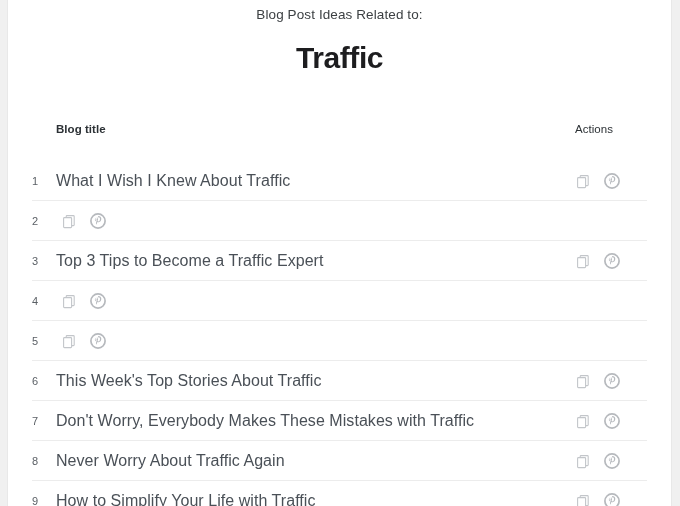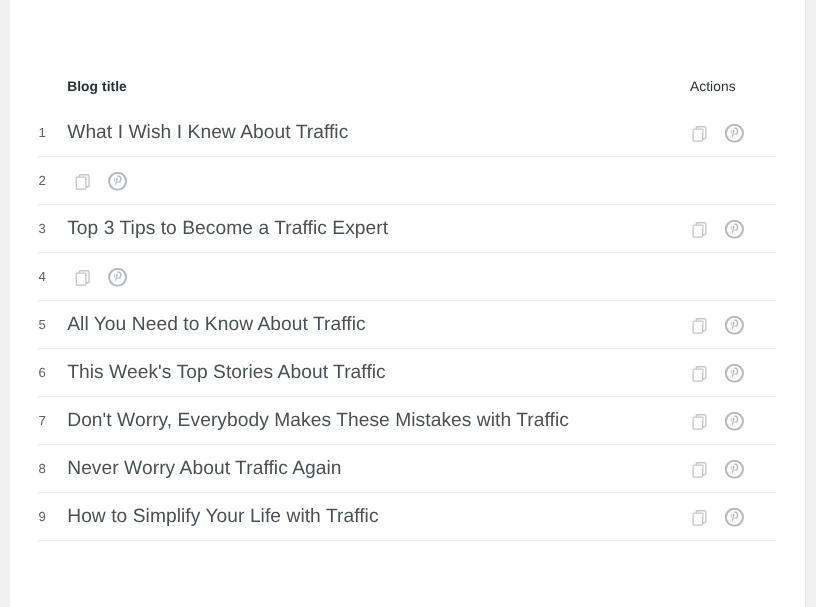--- a/index.html
+++ b/index.html
@@ -50,21 +50,21 @@
   }
 
   
   .table-wrap {
     margin-top: 47px;
     padding: 0 24px 0 24px;
   }
 
   .table-head {
     display: flex;
-    align-items: flex-end;
+    align-items: flex-start;
     height: 26px;
     padding: 0 0 0 0;
   }
   .th-index {
     width: 24px;
     flex: 0 0 24px;
   }
   .th-title {
     flex: 1 1 auto;
     font-size: 11.5px;
@@ -130,20 +130,22 @@
   .spacer-row {
     height: 12px;
   }
 </style>
 </head>
 <body>
 
 <div class="page-card">
 
   <div class="header">
+    <div class="header-subtitle">Blog Post Ideas Related to:</div>
+    <div class="header-keyword">Traffic</div>
   </div>
 
   <div class="table-wrap">
 
     <div class="table-head">
       <div class="th-index"></div>
       <div class="th-title">Blog title</div>
       <div class="th-actions">Actions</div>
     </div>
 
@@ -215,21 +217,20 @@
       <span class="icon-btn">
         <svg width="16" height="16" viewBox="0 0 16 16" fill="none">
           <circle cx="8" cy="8" r="7.1" fill="#ffffff" stroke="#b6b9bd" stroke-width="1.7"></circle>
           <path d="M8.05 4.15c-2.1 0-3.2 1.38-3.2 2.6 0 .57.24 1.17.76 1.38.08.03.16 0 .18-.09l.12-.47c.03-.1.02-.14-.06-.23-.2-.23-.32-.53-.32-.95 0-1.22.93-2.32 2.42-2.32 1.32 0 2.05.79 2.05 1.85 0 1.39-.62 2.56-1.54 2.56-.51 0-.89-.41-.77-.92.15-.61.43-1.27.43-1.71 0-.39-.21-.72-.65-.72-.52 0-.93.53-.93 1.24 0 .45.15.76.15.76s-.53 2.2-.62 2.59c-.19.77-.03 1.72-.01 1.81.01.06.08.07.12.03.05-.06.67-.82.88-1.58.06-.21.35-1.35.35-1.35.17.32.68.6 1.22.6 1.6 0 2.69-1.44 2.69-3.37 0-1.46-1.26-2.82-3.17-2.82z" fill="#b6b9bd"></path>
         </svg>
       </span>
     </div>
   </div>
         <div class="row">
     <div class="cell-index">5</div>
-    <div class="cell-title">All You Need to Know About Traffic</div>
     <div class="cell-actions">
       <span class="icon-btn">
         <svg width="16" height="16" viewBox="0 0 16 16" fill="none">
           <rect x="5.2" y="2.6" width="8" height="10" rx="0.8" fill="#ffffff" stroke="#c3c6ca" stroke-width="1.1"></rect>
           <rect x="2.6" y="4.6" width="8" height="10" rx="0.8" fill="#ffffff" stroke="#c3c6ca" stroke-width="1.1"></rect>
         </svg>
       </span>
       <span class="icon-btn">
         <svg width="16" height="16" viewBox="0 0 16 16" fill="none">
           <circle cx="8" cy="8" r="7.1" fill="#ffffff" stroke="#b6b9bd" stroke-width="1.7"></circle>

